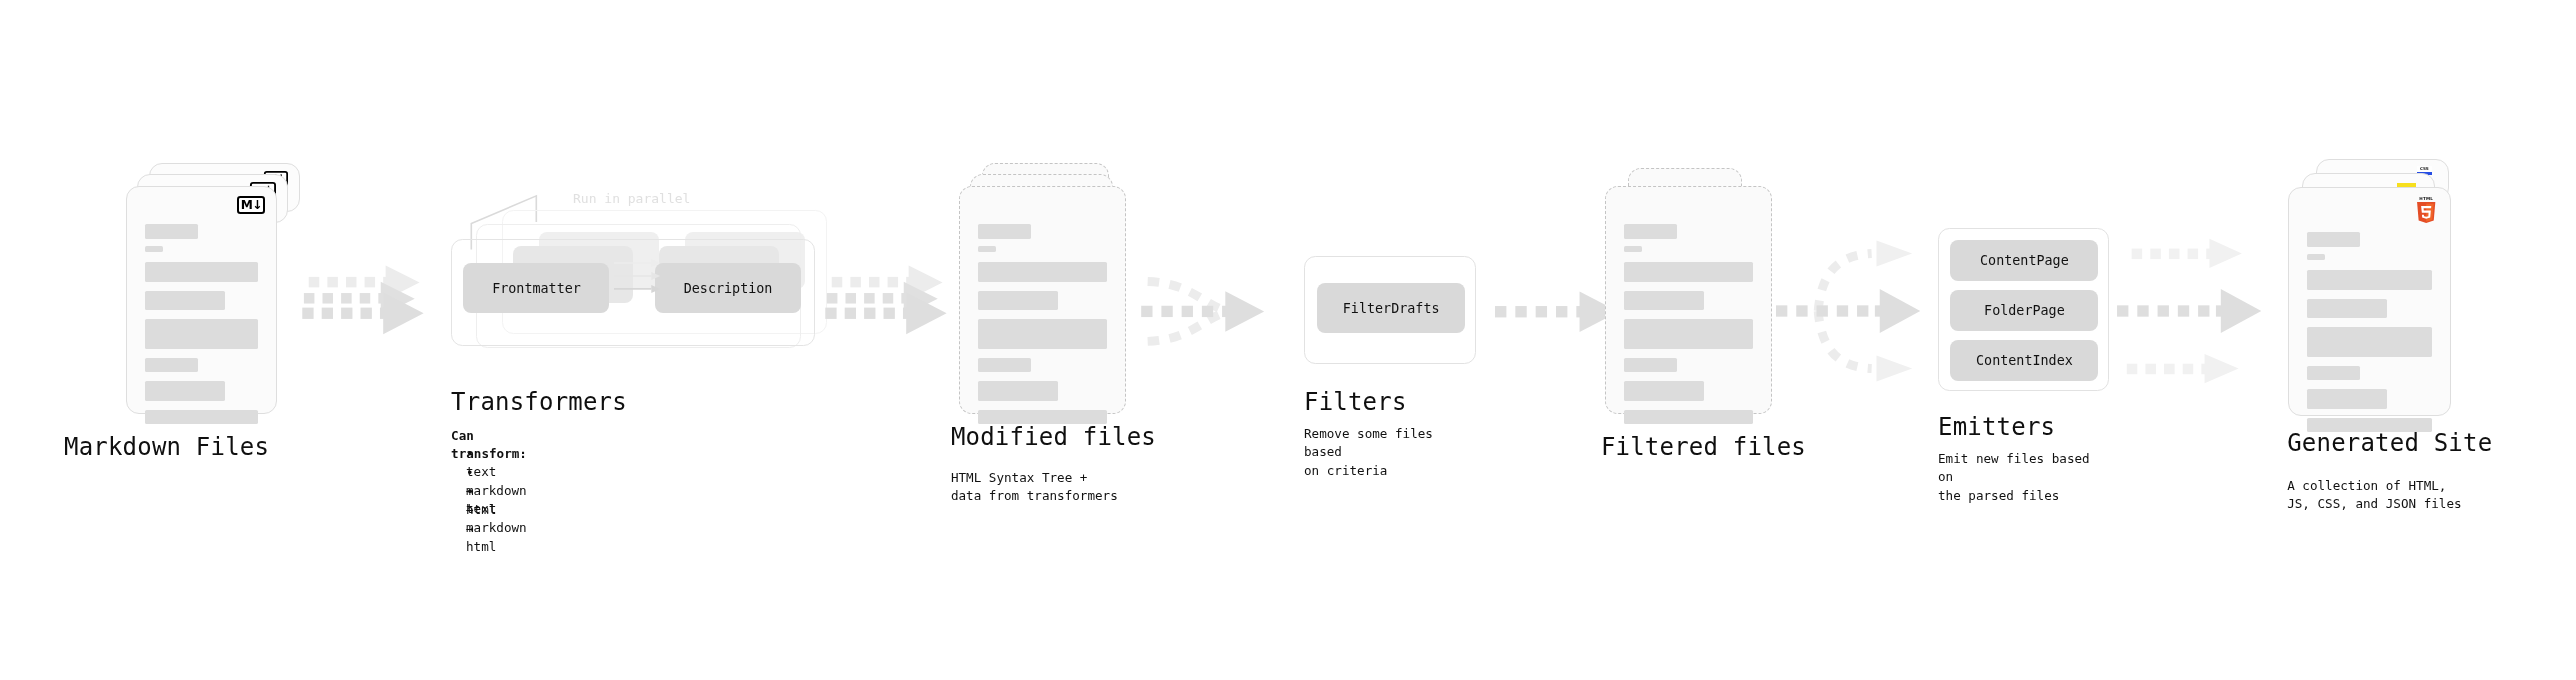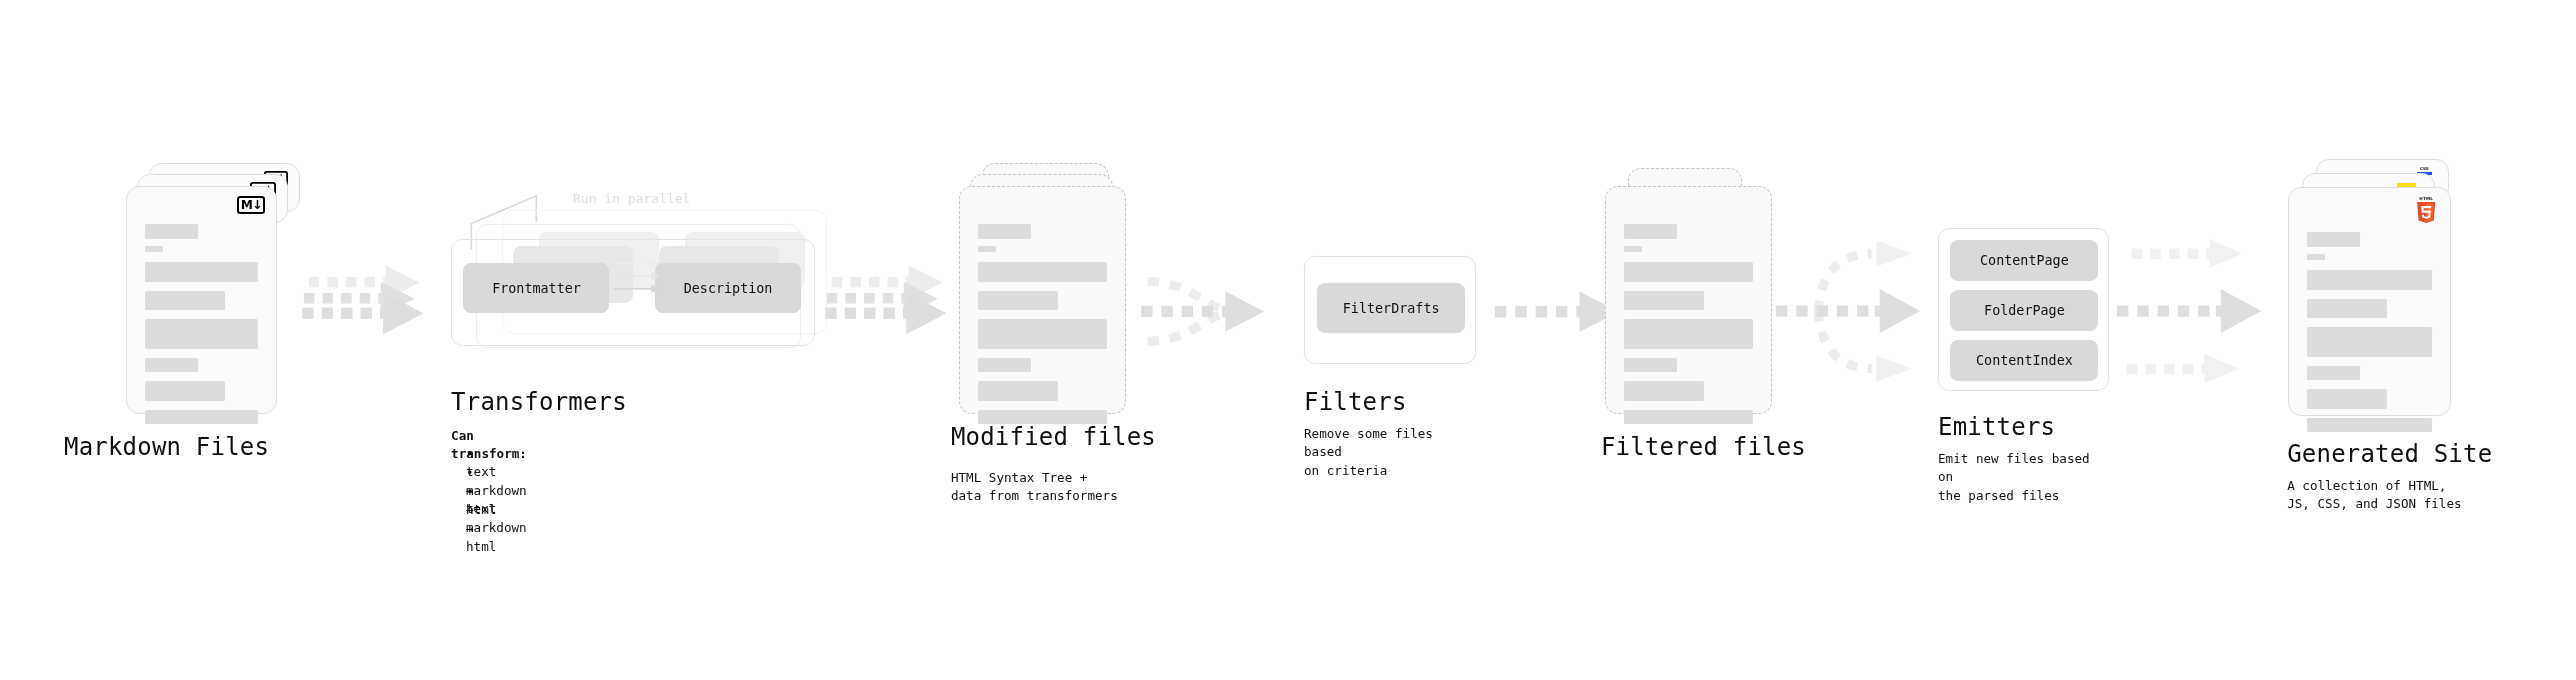--- a/index.html
+++ b/index.html
@@ -442,19 +442,19 @@
           <div class="sk-bar" style="width:100%;  height:19.5px; margin-bottom:9px;"></div>
           <div class="sk-bar" style="width:80px;  height:19.5px; margin-bottom:9px;"></div>
           <div class="sk-bar" style="width:100%;  height:30px; margin-bottom:9px;"></div>
           <div class="sk-bar" style="width:53px;  height:14px; margin-bottom:9px;"></div>
           <div class="sk-bar" style="width:80px;  height:19.5px; margin-bottom:9px;"></div>
           <div class="sk-bar" style="width:100%;  height:14px;"></div>
         </div>
       </div>
     </div>
 
-    <div class="stage-title" style="position:absolute; left:-0.8px; top:281px;">Generated Site</div>
+    <div class="stage-title" style="position:absolute; left:-0.8px; top:270px;">Generated Site</div>
     <div class="stage-desc" style="position:absolute; left:-0.8px; top:318px;">A collection of HTML,
 JS, CSS, and JSON files</div>
   </div>
 
 </div>
 
 
 </body></html>

